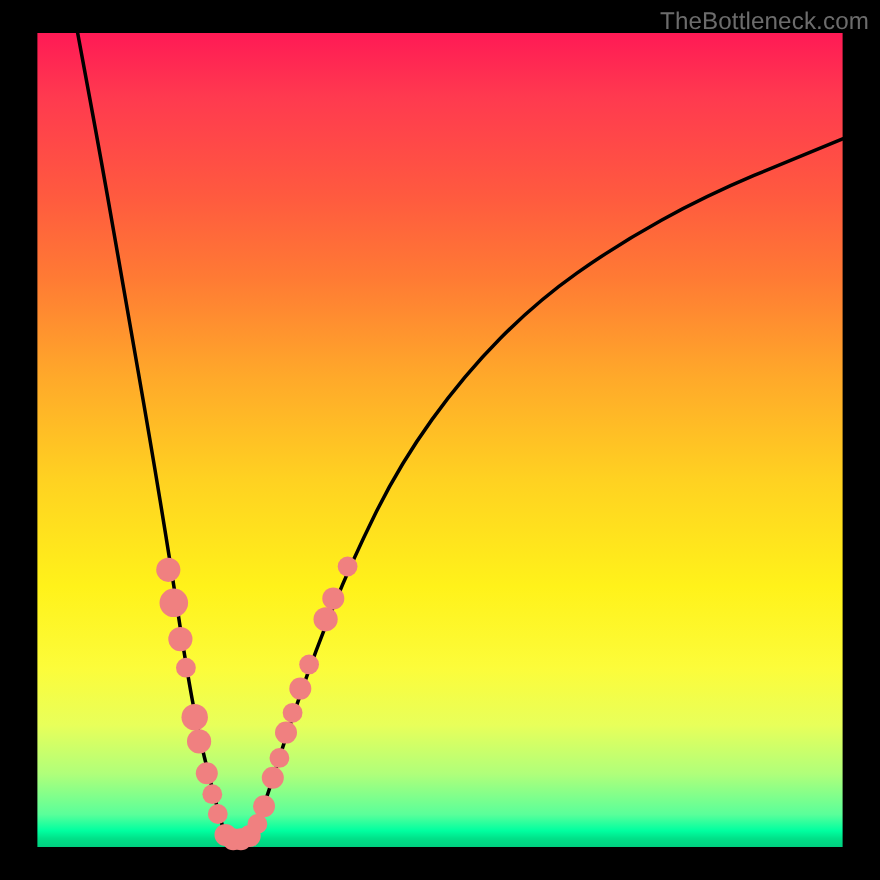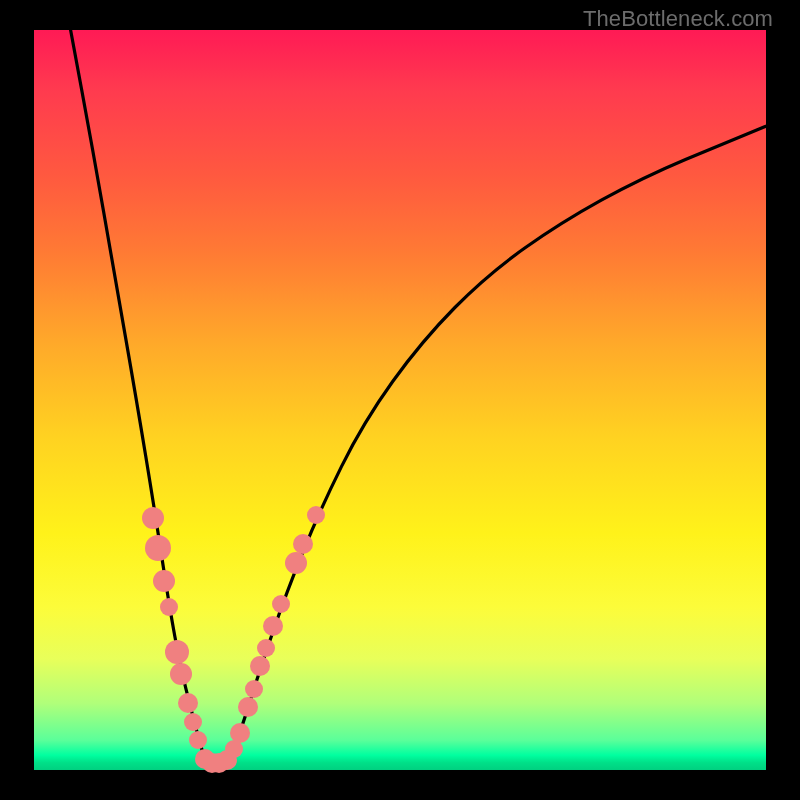--- a/index.html
+++ b/index.html
@@ -31,21 +31,21 @@
       #b0ff7a 91%,
       #5aff9a 96%,
       #00ffa0 98%,
       #00e088 99%,
       #00d080 100%
     );
   }
   .watermark {
     position: absolute;
     top: 6px;
-    right: 27px;
+    right: 10px;
     color: #6c6c6c;
     font-size: 22px;
     font-weight: 500;
     letter-spacing: 0.1px;
   }
   svg.curve {
     position: absolute;
     left: 34px;
     top: 30px;
     width: 732px;

